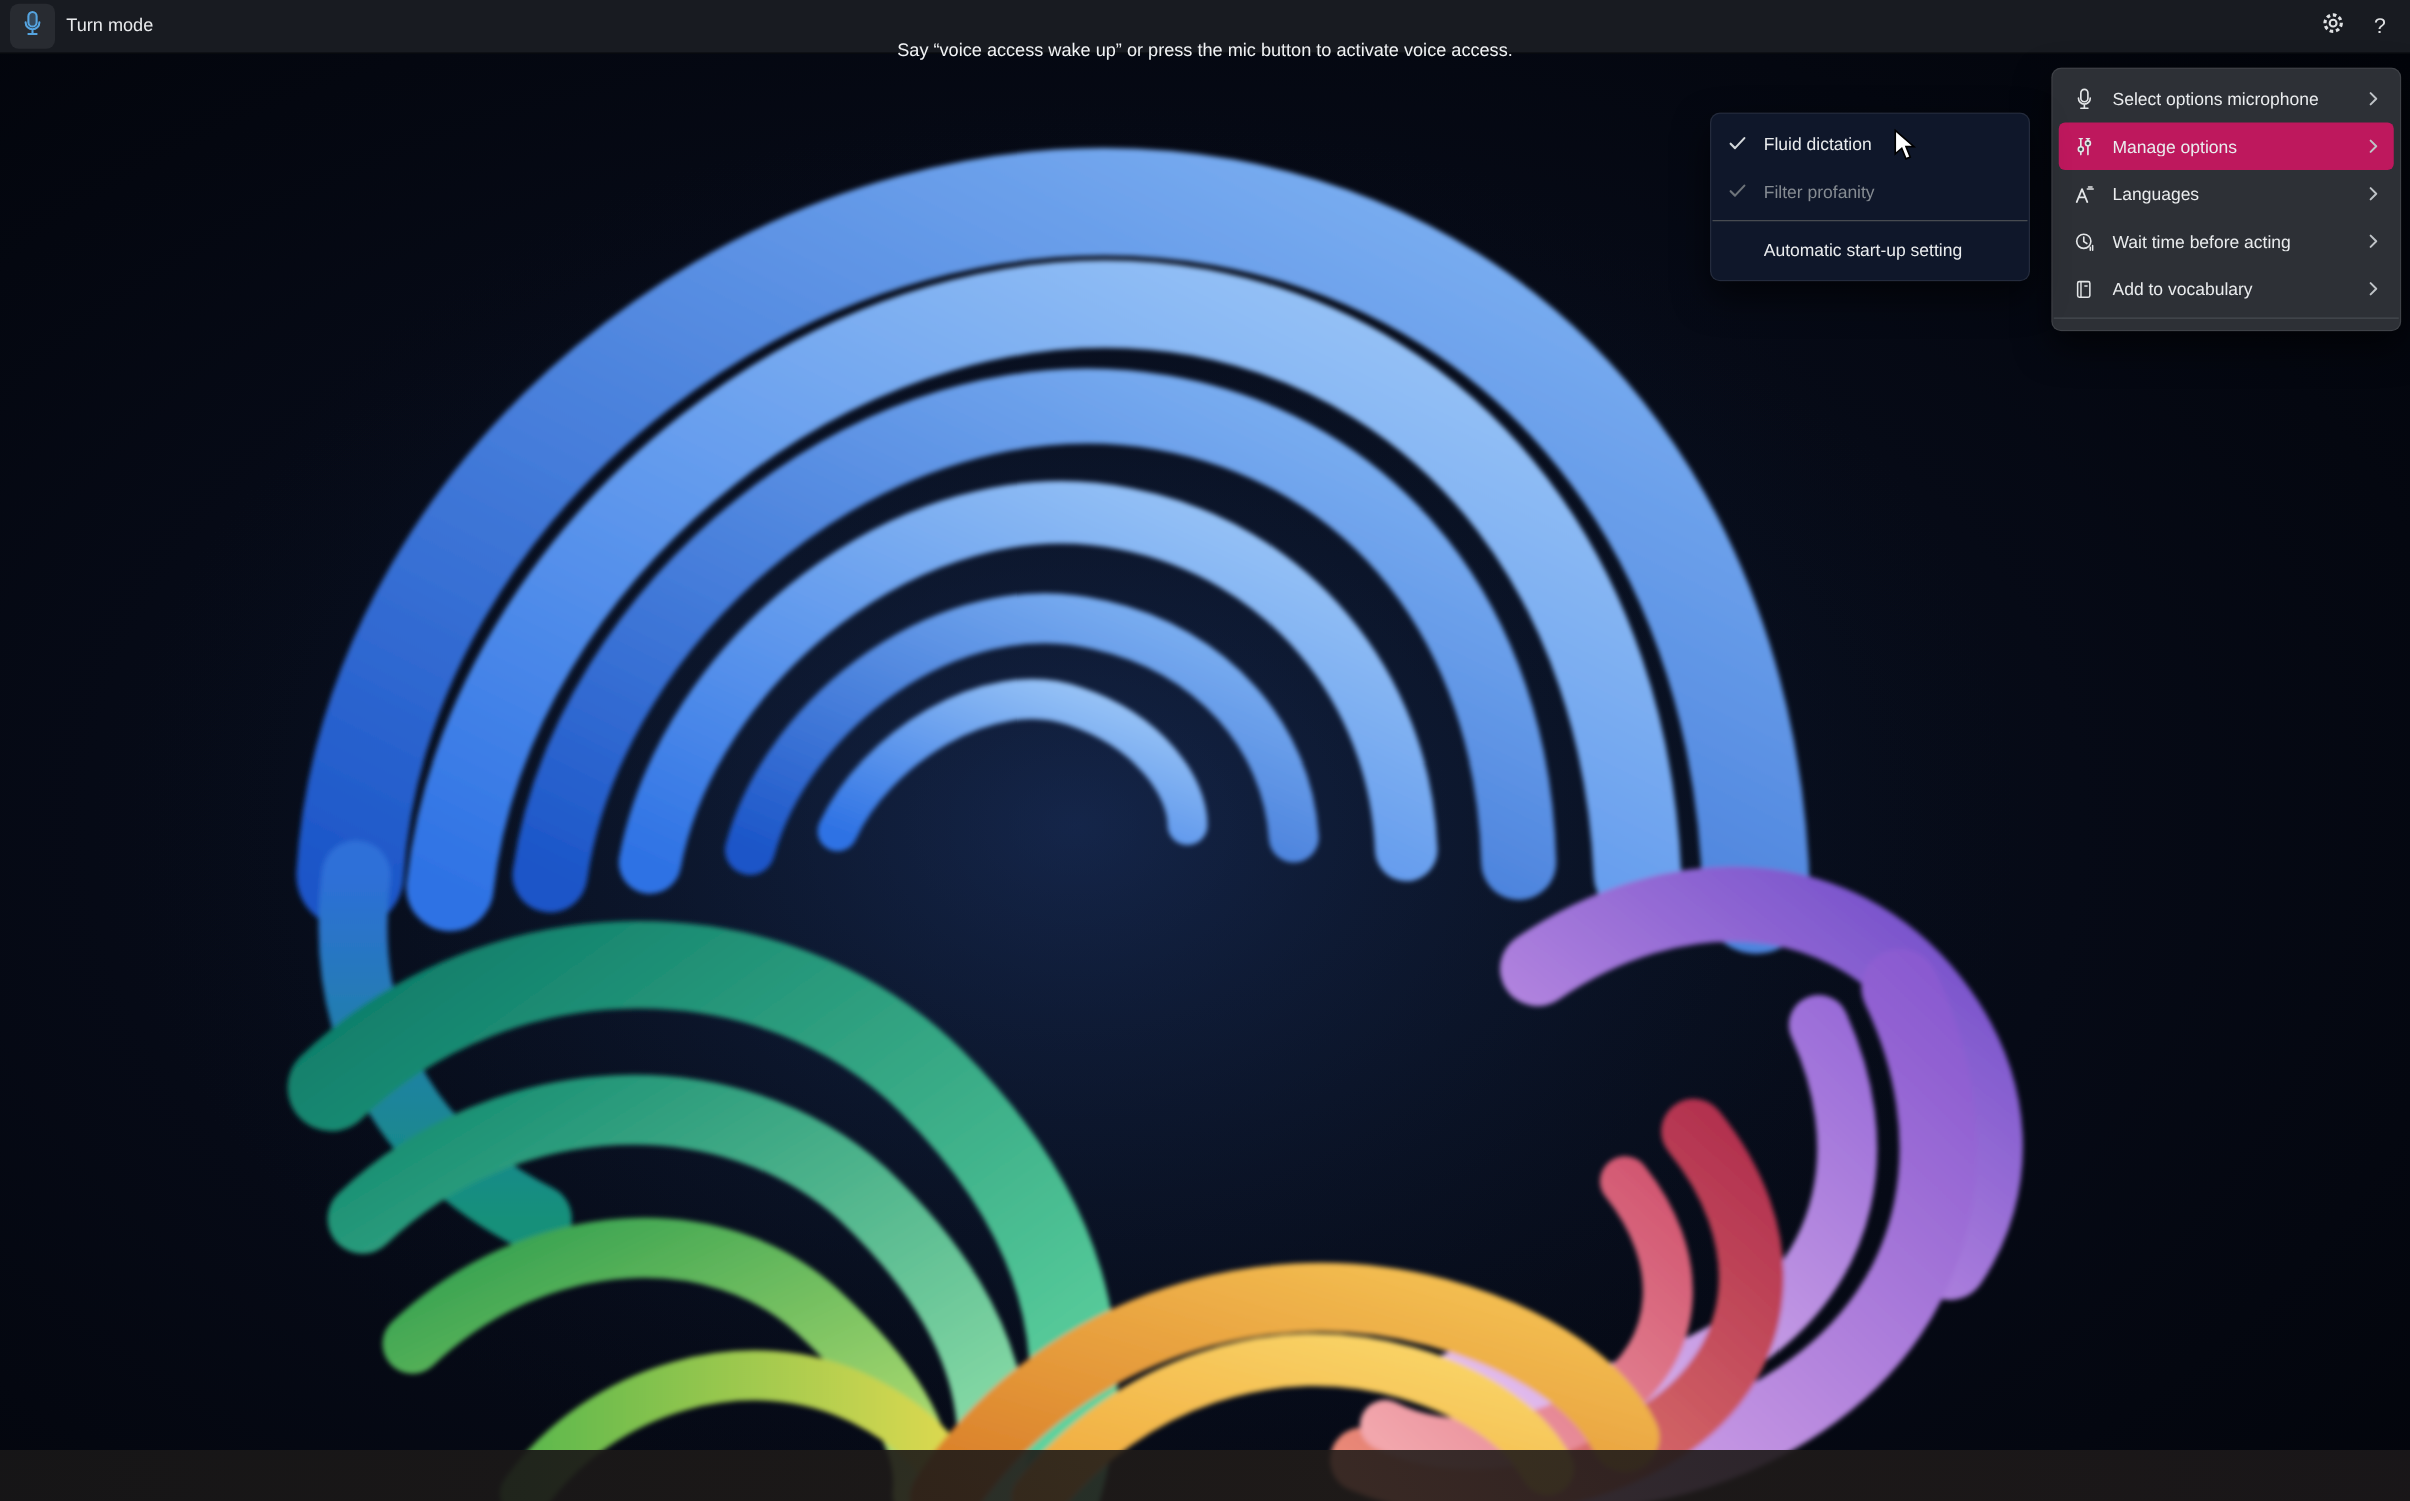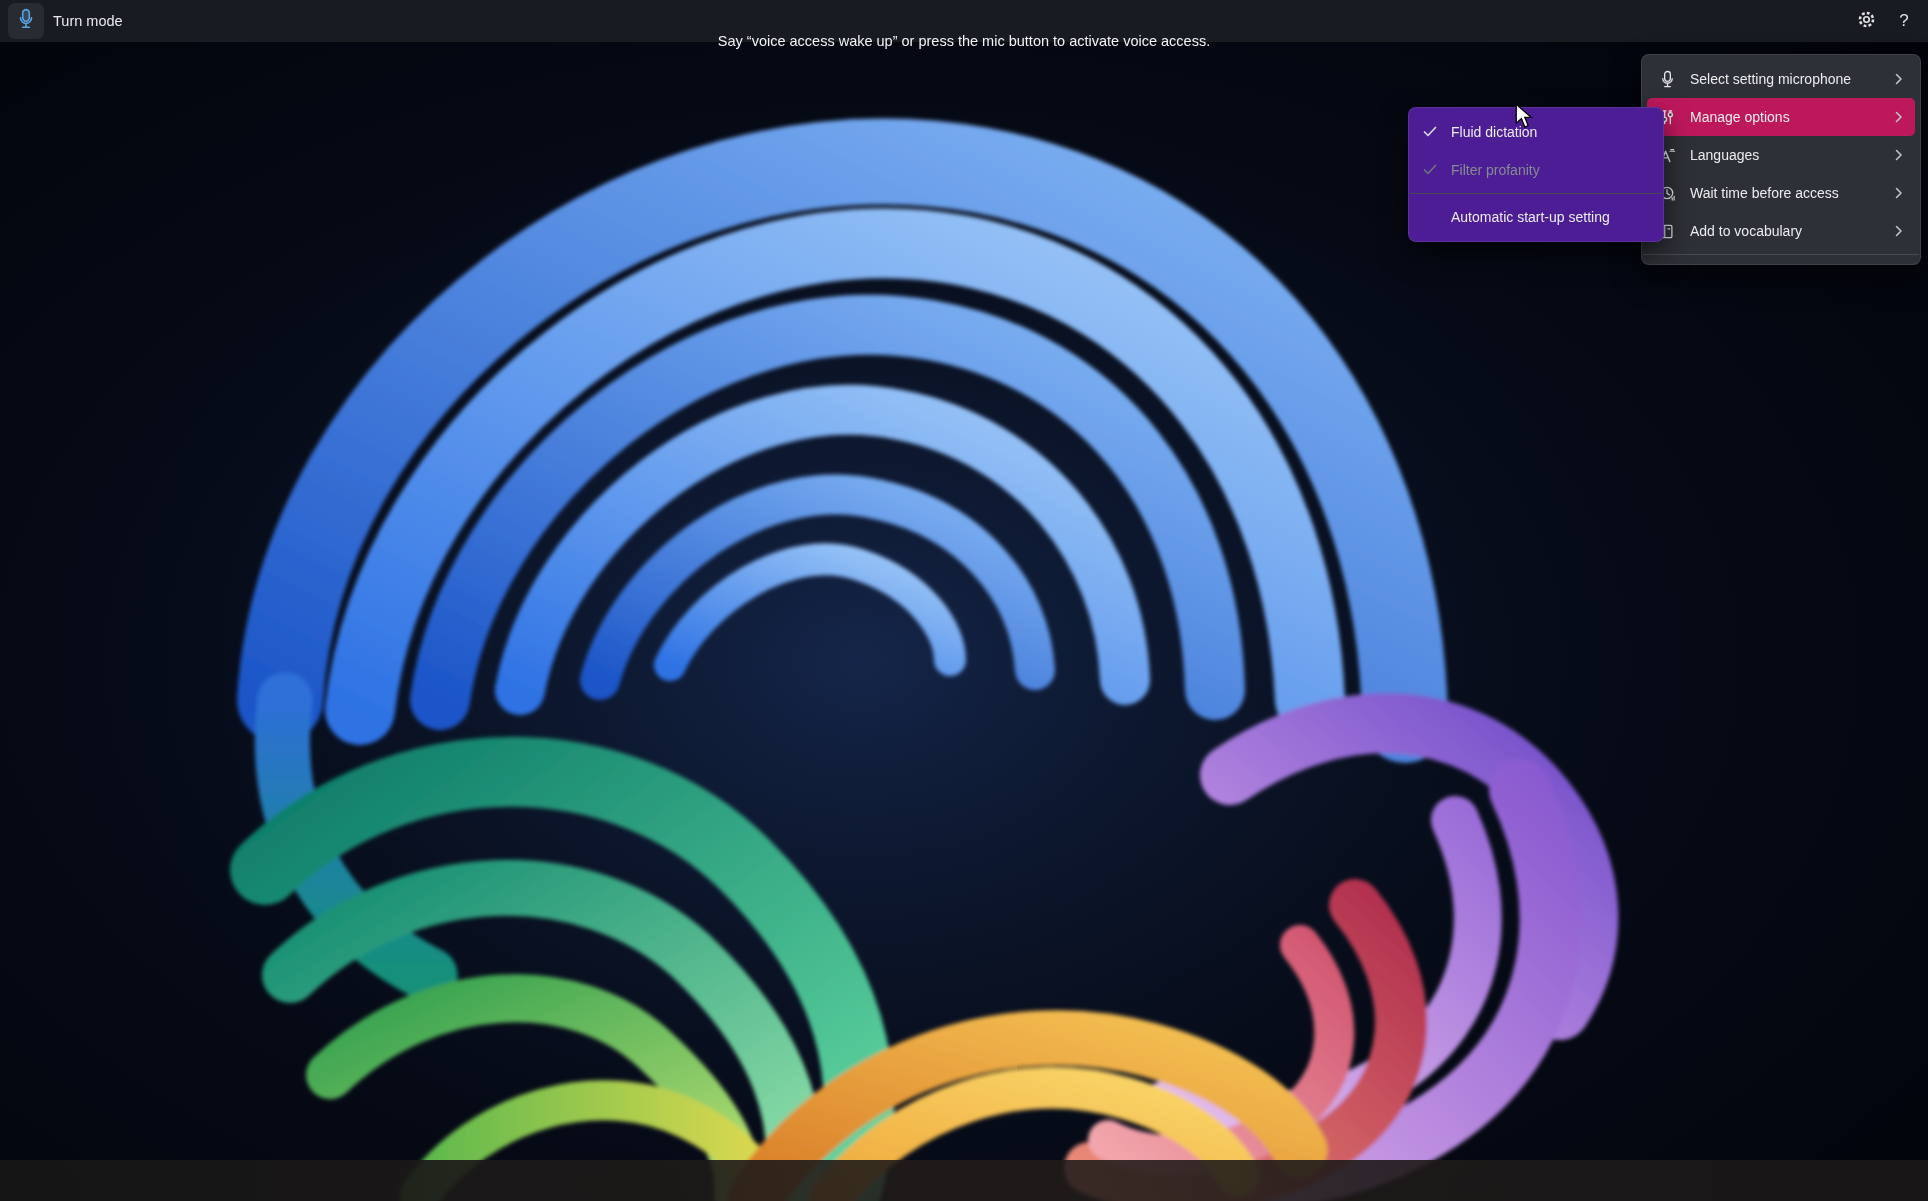--- a/index.html
+++ b/index.html
@@ -11,21 +11,21 @@
   #micbtn{position:absolute;left:8px;top:3px;width:36px;height:36px;border-radius:7px;background:#282b31;
     display:flex;align-items:center;justify-content:center;}
   #sleep{position:absolute;left:53px;top:0;height:42px;line-height:42px;color:#e8eaec;font-size:14.5px;}
   #vamsg{position:absolute;left:50%;top:0;transform:translateX(-50%);height:42px;line-height:42px;
     color:#f1f3f5;font-size:14.5px;white-space:nowrap;margin-top:20px;}
   .tbicon{position:absolute;top:11px;width:20px;height:20px;display:flex;align-items:center;justify-content:center;color:#dfe1e3;}
   
   .menu{position:absolute;background:#2d3036;border:1px solid rgba(255,255,255,.09);border-radius:8px;
     box-shadow:0 12px 28px rgba(0,0,0,.6);padding:5px 0;font-size:14px;color:#eaecee;}
   #mainmenu{left:1641px;top:54px;width:278px;}
-  #submenu{left:1408px;top:90px;width:254px;background:#4c1d95;margin-top:17px;}
+  #submenu{left:1368px;top:90px;width:254px;background:#0f172a;}
   .mrow{height:38px;display:flex;align-items:center;gap:13px;padding:0 10px;margin:0 5px;border-radius:5px;}
   .mrow.hl{background:#be185d;}
   .mlabel{flex:1;white-space:nowrap;overflow:hidden;}
   .micon{width:20px;height:20px;display:flex;align-items:center;justify-content:center;color:#e3e5e7;}
   .chev{width:10px;height:12px;display:flex;align-items:center;color:#bfc3c7;}
   .sep{height:1px;background:#474b51;margin:4px 1px;}
   .srow{height:38px;display:flex;align-items:center;gap:12px;padding:0 14px;}
   .check{width:16px;height:14px;color:#d3d7da;}
   .dis{color:#858b92;}
   .dis .check{color:#6d7379;}
@@ -163,21 +163,21 @@
 </div>
 
 <div id="mainmenu" class="menu">
   <div class="mrow">
     <span class="micon">
       <svg width="17" height="19" viewBox="0 0 18 20">
           <path d="M9 1.5a3 3 0 0 1 3 3v4.5a3 3 0 0 1-6 0V4.5a3 3 0 0 1 3-3Z" fill="none" stroke="currentColor" stroke-width="1.4"></path>
           <path d="M4 9a5 5 0 0 0 10 0M9 14v3M6 17.5h6" stroke="currentColor" stroke-width="1.4" fill="none" stroke-linecap="round"></path>
         </svg>
     </span>
-    <span class="mlabel">Select setting microphone</span>
+    <span class="mlabel">Select options microphone</span>
     <span class="chev">
         <svg width="8" height="12" viewBox="0 0 8 12">
           <path d="M1.5 1.5 6 6 1.5 10.5" fill="none" stroke="currentColor" stroke-width="1.6" stroke-linecap="round" stroke-linejoin="round"></path>
         </svg>
       </span>
   </div>
   <div class="mrow hl">
     <span class="micon">
       <svg width="17" height="17" viewBox="0 0 18 18">
           <path d="M6 2.5v13M12 2.5v13" stroke="currentColor" stroke-width="1.4" stroke-linecap="round"></path>
@@ -208,21 +208,21 @@
       </span>
   </div>
   <div class="mrow">
     <span class="micon">
       <svg width="17" height="17" viewBox="0 0 18 18">
           <circle cx="8.5" cy="8.5" r="6" fill="none" stroke="currentColor" stroke-width="1.4"></circle>
           <path d="M8.5 5v3.8l2.6 1.6" stroke="currentColor" stroke-width="1.4" fill="none" stroke-linecap="round"></path>
           <path d="M14 13.5v2.5M16 12v4" stroke="currentColor" stroke-width="1.3" stroke-linecap="round"></path>
         </svg>
     </span>
-    <span class="mlabel">Wait time before access</span>
+    <span class="mlabel">Wait time before acting</span>
     <span class="chev">
         <svg width="8" height="12" viewBox="0 0 8 12">
           <path d="M1.5 1.5 6 6 1.5 10.5" fill="none" stroke="currentColor" stroke-width="1.6" stroke-linecap="round" stroke-linejoin="round"></path>
         </svg>
       </span>
   </div>
   <div class="mrow">
     <span class="micon">
       <svg width="16" height="17" viewBox="0 0 18 18">
           <rect x="3.5" y="2" width="11" height="14" rx="1.5" fill="none" stroke="currentColor" stroke-width="1.4"></rect>

